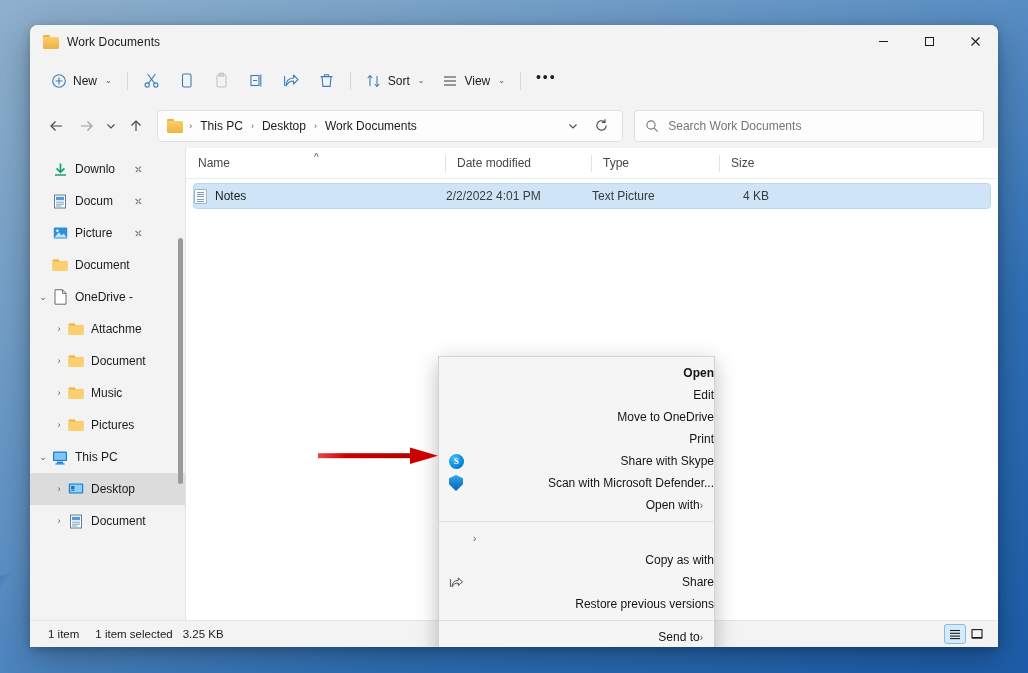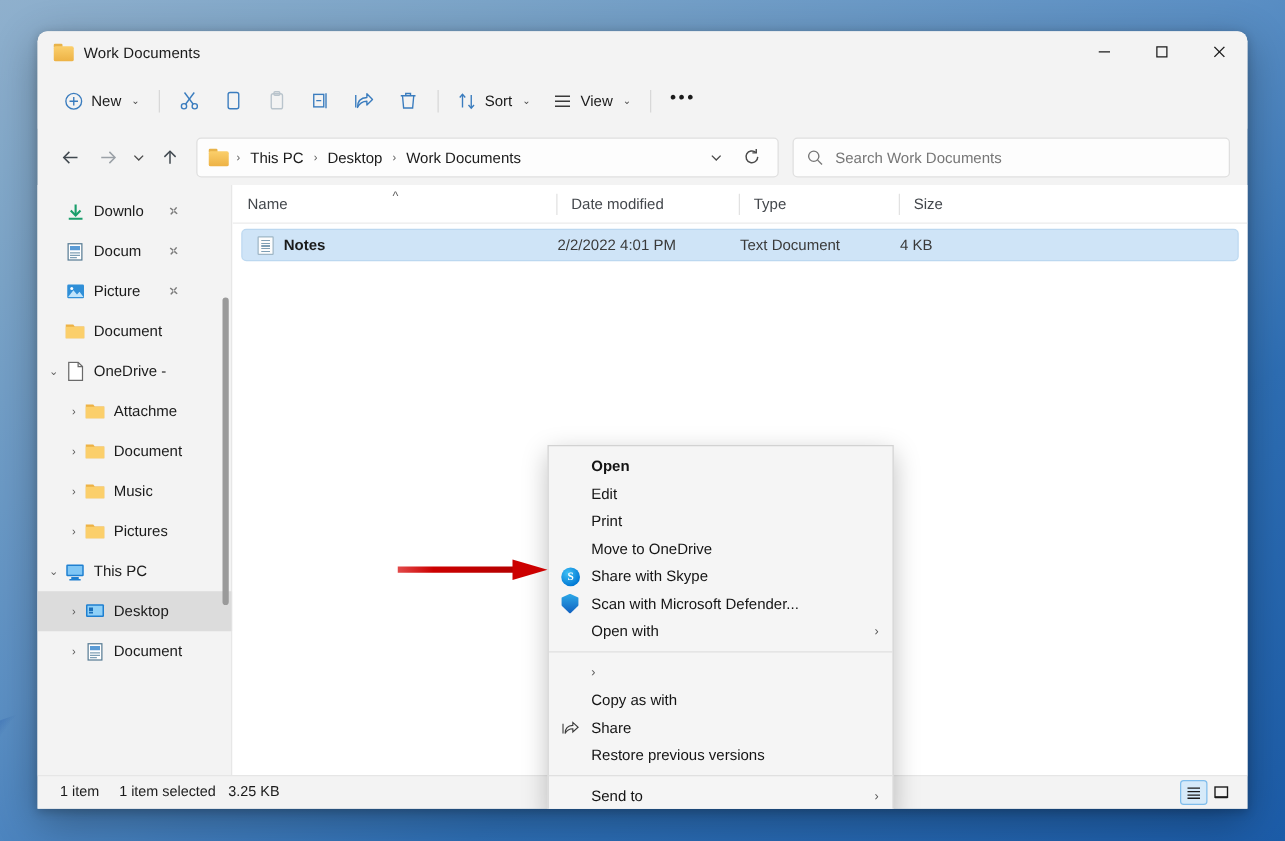--- a/index.html
+++ b/index.html
@@ -126,24 +126,24 @@
   .col + .col::before { content:""; position:absolute; left:0; top:7px; bottom:7px; width:1px; background:#e2e2e2;}
   .c-name { width:259px; }
   .c-date { width:146px; }
   .c-type { width:128px; }
   .c-size { width:78px; }
   .sortmark { position:absolute; left:128px; top:4px; font-size:10px; color:#5a5a5a;}
   .filerow {
     height:26px; margin:4px 7px 0 7px; display:flex; align-items:center;
     background:#cfe4f7; border:1px solid #bcd8f0; border-radius:4px; font-size:12px; color:#1b1b1b;
   }
-  .fr-name { width:252px; display:flex; align-items:flex-start; gap:8px; padding-left:12px;font-weight:bold;}
+  .fr-name { width:252px; display:flex; align-items:flex-start; gap:8px; padding-left:0;}
   .fr-date { width:146px; color:#3a3a3a;}
   .fr-type { width:128px; color:#3a3a3a;}
-  .fr-size { width:72px; text-align:left; color:#3a3a3a;}
+  .fr-size { width:72px; text-align:center; color:#3a3a3a;}
   .txtfile-ico { width:13px; height:15px; background:#fdfdfd; border:1px solid #9fb6c6;
                  border-radius:1px; position:relative; }
   .txtfile-ico::after{
      content:""; position:absolute; left:2px; top:2px; right:2px; height:10px;
      background:repeating-linear-gradient(180deg,#7f9fb5 0 1px,transparent 1px 2.2px);
   }
 
   
   .statusbar {
     height:27px; background:#f3f3f3; border-top:1px solid #e6e6e6;
@@ -161,21 +161,21 @@
     position:absolute; left:408px; top:208px; width:277px;
     background:#f5f5f5; border:1px solid #d2d2d2;
     box-shadow: 0 6px 20px rgba(0,0,0,.26);
     padding:5px 0 6px 0; z-index:40;
   }
   .ctxitem {
     height:22px; display:flex; align-items:center; font-size:12px; color:#141414;
     padding-left:10px; position:relative;
   }
   .ctx-ico { width:24px; display:flex; align-items:center; justify-content:flex-start; }
-  .ctx-lbl { flex:1 1 auto; }
+  .ctx-lbl { flex:1 1 auto;text-align:right; }
   .ctxitem.bold .ctx-lbl { font-weight:bold; }
   .ctx-sub { font-size:10px; color:#5a5a5a; padding-right:11px; }
   .ctx-sep { height:1px; background:#e0e0e0; margin:5px 0 5px 0; }
   .skype-ico { width:15px; height:15px; border-radius:50%;
      background:radial-gradient(circle at 35% 30%, #3fc0f5, #0078d4 75%);
      color:#fff; font-size:9px; font-weight:bold; display:flex; align-items:center;
      justify-content:center; font-family:"Liberation Serif", serif;}
   .shield-ico { width:14px; height:16px;
      background:linear-gradient(180deg,#2da9e8,#0f5fbf);
      clip-path: polygon(50% 0,100% 20%,100% 58%,50% 100%,0 58%,0 20%); }
@@ -510,42 +510,42 @@
           <span>Size</span>
         </div>
       </div>
 
       <div class="filerow">
         <div class="fr-name">
           <span class="txtfile-ico"></span>
           <span>Notes</span>
         </div>
         <div class="fr-date">2/2/2022 4:01 PM</div>
-        <div class="fr-type">Text Document</div>
+        <div class="fr-type">Text Picture</div>
         <div class="fr-size">4 KB</div>
       </div>
     </div>
 
     <div class="ctxmenu">
       <div id="ctx-items">
           <div class="ctxitem bold">
             <span class="ctx-ico"></span>
             <span class="ctx-lbl">Open</span>
           </div>
           <div class="ctxitem">
             <span class="ctx-ico"></span>
             <span class="ctx-lbl">Edit</span>
           </div>
           <div class="ctxitem">
             <span class="ctx-ico"></span>
+            <span class="ctx-lbl">Move to OneDrive</span>
+          </div>
+          <div class="ctxitem">
+            <span class="ctx-ico"></span>
             <span class="ctx-lbl">Print</span>
-          </div>
-          <div class="ctxitem">
-            <span class="ctx-ico"></span>
-            <span class="ctx-lbl">Move to OneDrive</span>
           </div>
           <div class="ctxitem">
             <span class="ctx-ico">
               <span class="skype-ico">S</span>
             </span>
             <span class="ctx-lbl">Share with Skype</span>
           </div>
           <div class="ctxitem">
             <span class="ctx-ico">
               <span class="shield-ico"></span>

